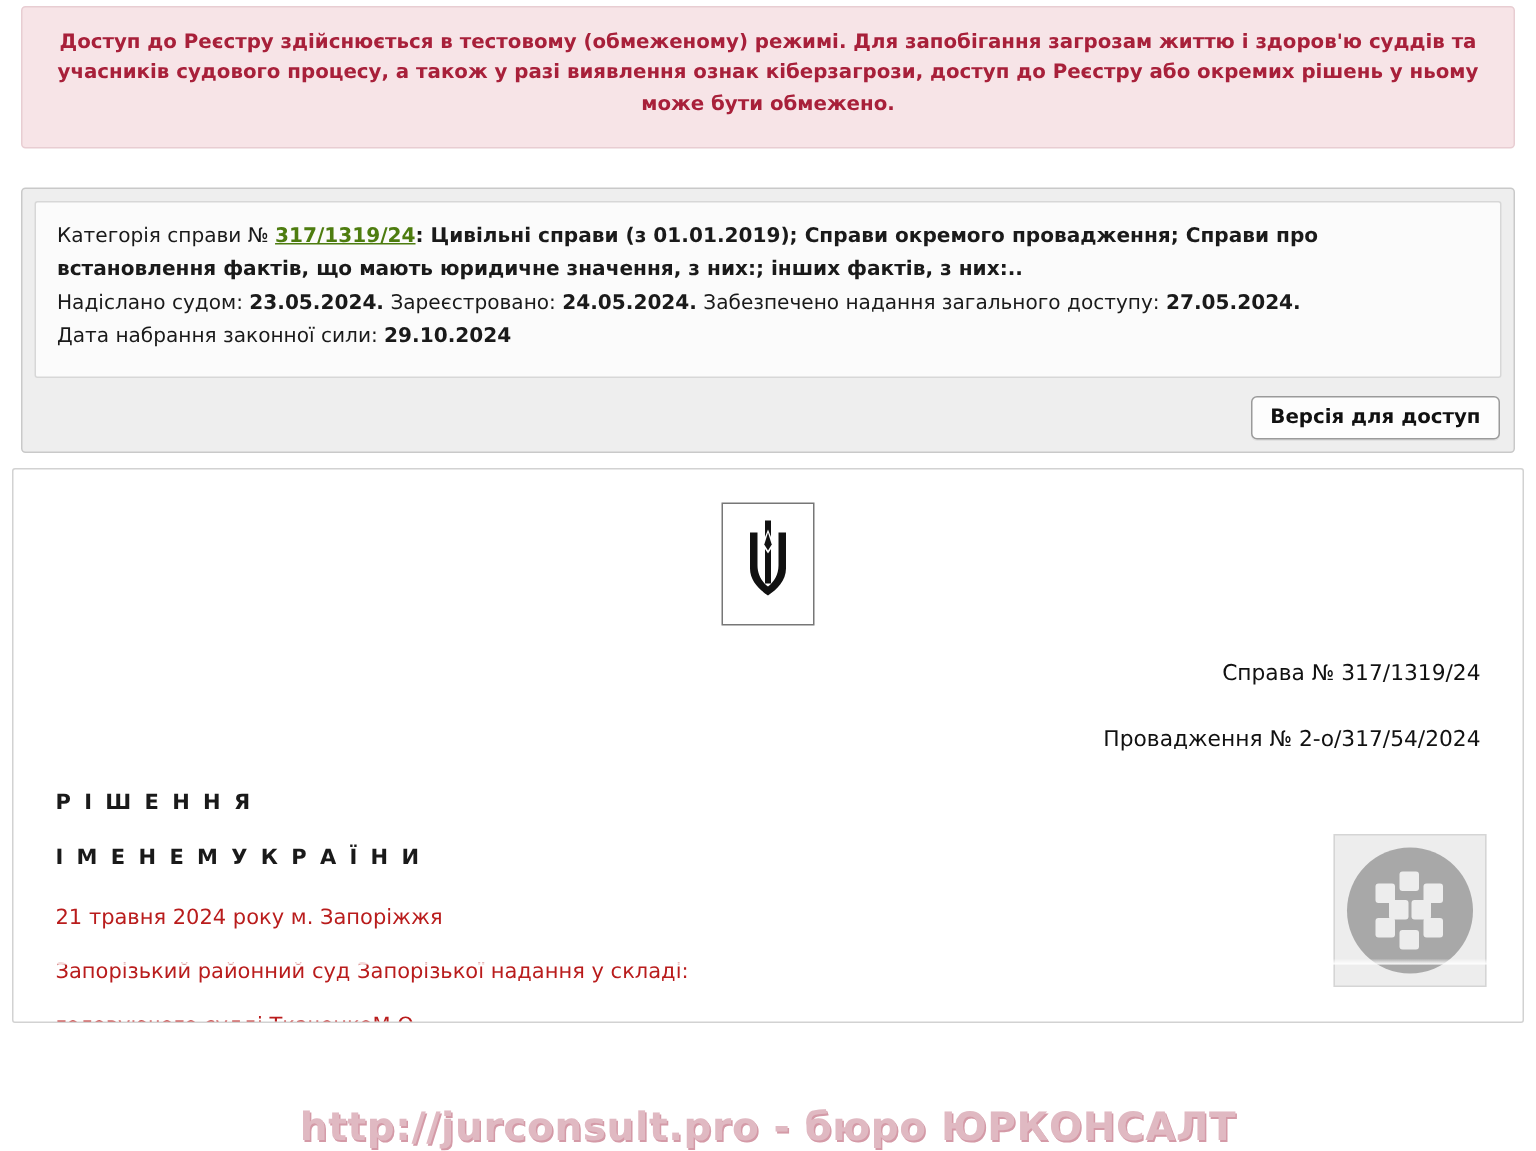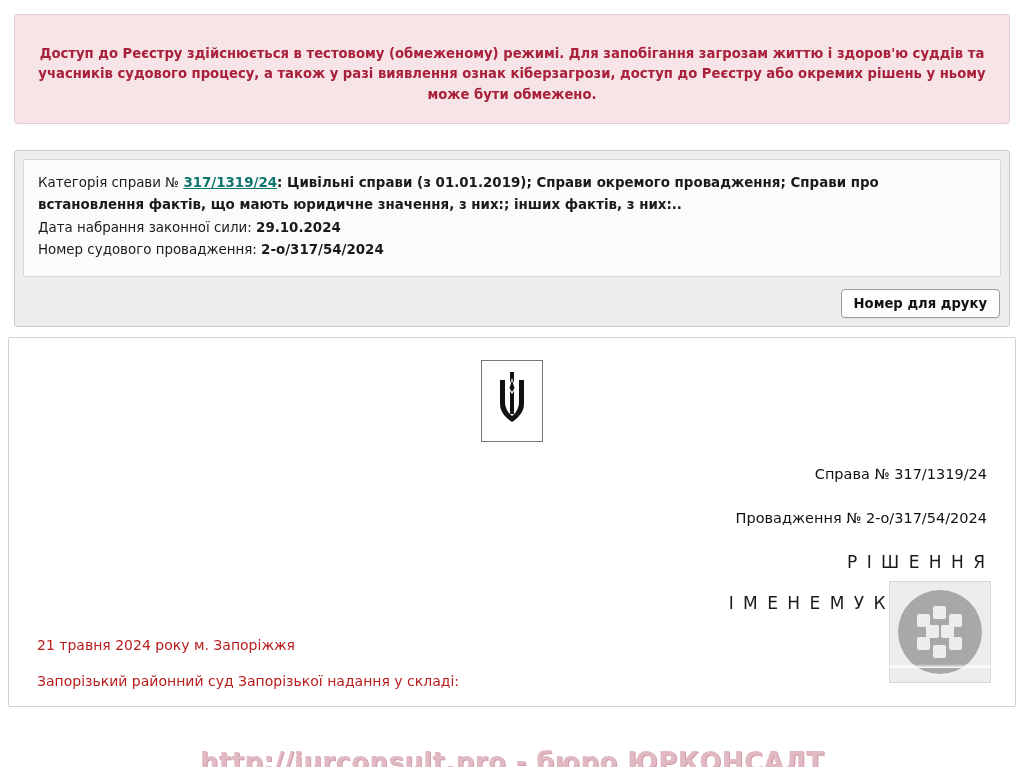--- a/index.html
+++ b/index.html
@@ -18,25 +18,25 @@
   }
   .page {
     width: 1024px;
     height: 767px;
     box-sizing: border-box;
     padding: 0;
     position: relative;
   }
   
   .warning-banner {
-    margin: 14px 14px 0 14px;
+    margin: 4px 14px 0 14px;
     background: #f7e4e7;
     border: 1px solid #e8cdd2;
     border-radius: 3px;
-    padding: 29px 22px 18px 22px;
+    padding: 14px 22px 18px 22px;
     text-align: center;
     color: #a8203a;
     font-weight: bold;
     font-size: 13.2px;
     line-height: 1.55;
   }
   
   .meta-card {
     margin: 26px 14px 0 14px;
     border: 1px solid #c9c9c9;
@@ -52,21 +52,21 @@
     line-height: 1.62;
     font-size: 13.4px;
   }
   .meta-inner p {
     margin: 0 0 1px 0;
   }
   .meta-inner b {
     font-weight: bold;
   }
   .case-link {
-    color: #0f766e;
+    color: #4d7c0f;
     text-decoration: underline;
     font-weight: bold;
   }
   .print-row {
     display: flex;
     justify-content: flex-end;
     padding: 12px 1px 0 0;
   }
   .print-btn {
     background: #fdfdfd;
@@ -109,23 +109,23 @@
   .case-no-line {
     text-align: right;
     font-size: 14.5px;
     margin-top: 24px;
     color: #111;
   }
   .case-no-line.second {
     margin-top: 28px;
   }
   .title-center {
-    text-align: right;
-    font-weight: normal;
-    font-size: 17px;
+    text-align: left;
+    font-weight: bold;
+    font-size: 14px;
     letter-spacing: 2px;
     margin-top: 26px;
   }
   .title-center.sub {
     margin-top: 21px;
   }
   .para {
     margin-top: 20px;
     font-size: 14px;
     color: #b91c1c;
@@ -191,28 +191,28 @@
   <div class="warning-banner">
     <span>Доступ до Реєстру здійснюється в тестовому (обмеженому) режимі. Для запобігання загрозам життю і здоров'ю суддів та учасників судового процесу, а також у разі виявлення ознак кіберзагрози, доступ до Реєстру або окремих рішень у ньому може бути обмежено.</span>
   </div>
 
   <div class="meta-card">
     <div class="meta-inner">
       <p>
         <span>Категорія справи № </span><a class="case-link" href="#">317/1319/24</a><b>: Цивільні справи (з 01.01.2019); Справи окремого провадження; Справи про встановлення фактів, що мають юридичне значення, з них:; інших фактів, з них:..</b>
       </p>
       <p>
+        <span>Надіслано судом: </span><b>23.05.2024.</b><span> Зареєстровано: </span><b>24.05.2024.</b><span> Забезпечено надання загального доступу: </span><b>27.05.2024.</b>
+      </p>
+      <p>
         <span>Дата набрання законної сили: </span><b>29.10.2024</b>
       </p>
-      <p>
-        <span>Номер судового провадження: </span><b>2-о/317/54/2024</b>
-      </p>
     </div>
     <div class="print-row">
-      <button class="print-btn">Номер для друку</button>
+      <button class="print-btn">Версія для доступ</button>
     </div>
   </div>
 
   <div class="doc-card">
 
     <div class="emblem-wrap">
       <div class="emblem">
         <svg width="40" height="62" viewBox="0 0 40 62" aria-hidden="true">
           <path d="M20 2 L20 44" stroke="#111" stroke-width="4" fill="none"></path>
           <path d="M8 10 L8 34 C8 42 14 48 20 52 C26 48 32 42 32 34 L32 10 L27 10 L27 32 C27 38 24 43 20 46 C16 43 13 38 13 32 L13 10 Z" fill="#111"></path>

